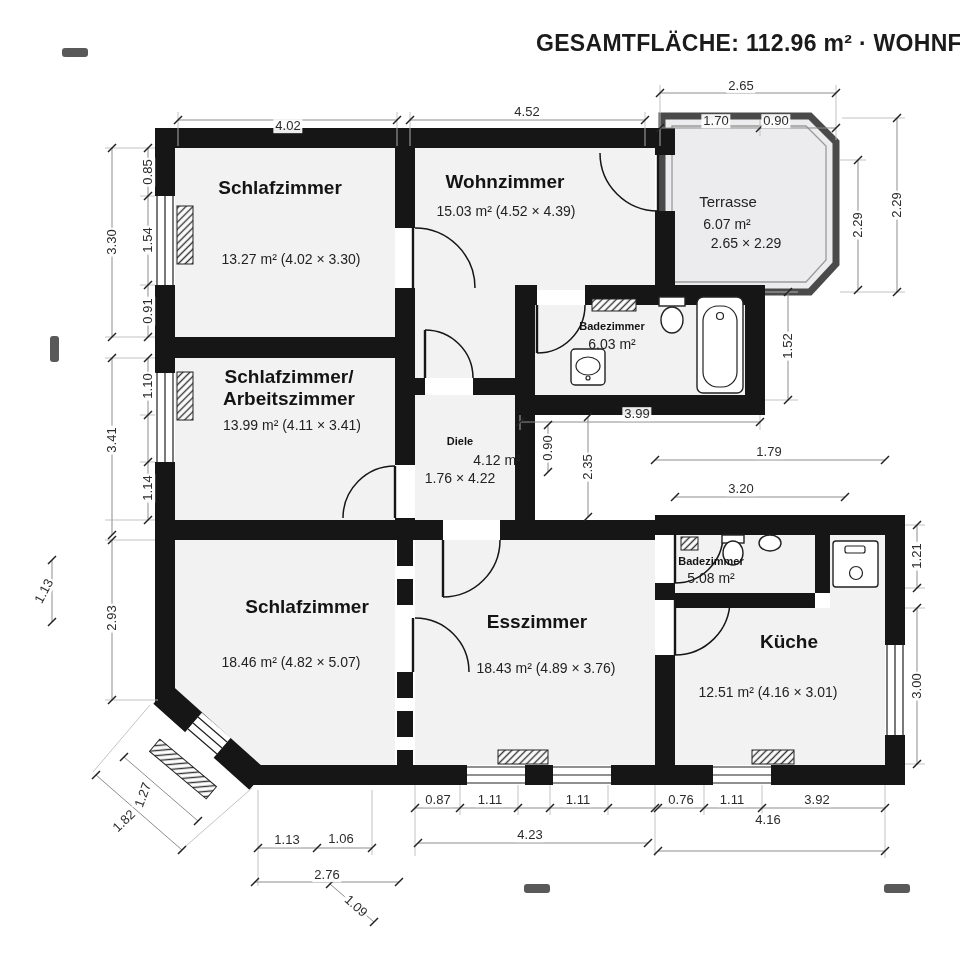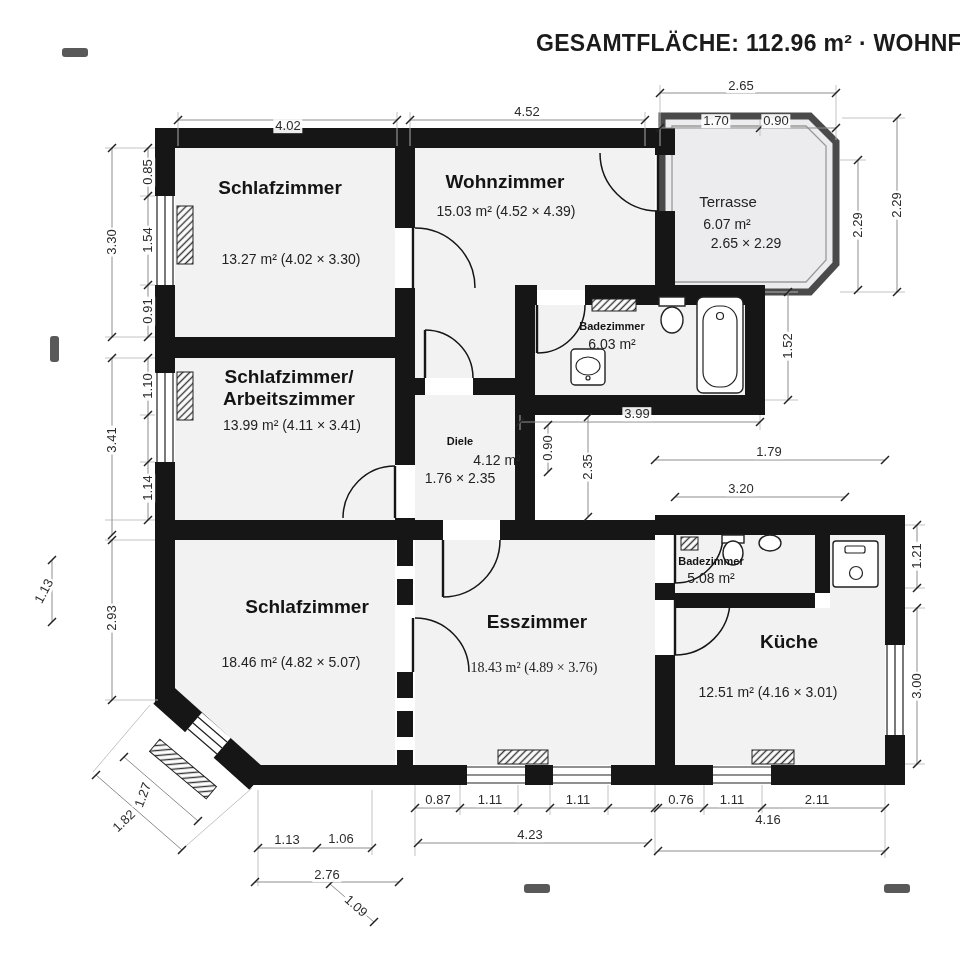--- a/index.html
+++ b/index.html
@@ -234,27 +234,27 @@
 
   <div class="room-name sm" style="left:612px;top:326px;">Badezimmer</div>
   <div class="room-sub" style="left:612px;top:344px;">6.03 m²</div>
 
   <div class="room-name" style="left:289px;top:377px;">Schlafzimmer/</div>
   <div class="room-name" style="left:289px;top:399px;">Arbeitszimmer</div>
   <div class="room-sub" style="left:292px;top:425px;">13.99 m² (4.11 × 3.41)</div>
 
   <div class="room-name sm" style="left:460px;top:441px;">Diele</div>
   <div class="room-sub" style="left:460px;top:460px;margin-left:37px;">4.12 m²</div>
-  <div class="room-sub" style="left:460px;top:478px;">1.76 × 2.35</div>
+  <div class="room-sub" style="left:460px;top:478px;">1.76 × 4.22</div>
 
   <div class="room-name" style="left:307px;top:607px;">Schlafzimmer</div>
   <div class="room-sub" style="left:291px;top:662px;">18.46 m² (4.82 × 5.07)</div>
 
   <div class="room-name" style="left:537px;top:622px;">Esszimmer</div>
-  <div class="room-sub" style="left:534px;top:668px;font-family:Liberation Serif, serif;">18.43 m² (4.89 × 3.76)</div>
+  <div class="room-sub" style="left:546px;top:668px;">18.43 m² (4.89 × 3.76)</div>
 
   <div class="room-name sm" style="left:711px;top:561px;">Badezimmer</div>
   <div class="room-sub" style="left:711px;top:578px;">5.08 m²</div>
 
   <div class="room-name" style="left:789px;top:642px;">Küche</div>
   <div class="room-sub" style="left:768px;top:692px;">12.51 m² (4.16 × 3.01)</div>
 
   <div class="dim" style="left:288px;top:112px;margin-top:14px;">4.02</div>
   <div class="dim" style="left:527px;top:112px;">4.52</div>
   <div class="dim" style="left:741px;top:86px;">2.65</div>
@@ -282,21 +282,21 @@
   <div class="dim v" style="left:588px;top:467px;">2.35</div>
   <div class="dim" style="left:769px;top:452px;">1.79</div>
   <div class="dim" style="left:741px;top:489px;">3.20</div>
 
   <div class="dim" style="left:438px;top:800px;">0.87</div>
   <div class="dim" style="left:490px;top:800px;">1.11</div>
   <div class="dim" style="left:578px;top:800px;">1.11</div>
   <div class="dim" style="left:530px;top:835px;">4.23</div>
   <div class="dim" style="left:681px;top:800px;">0.76</div>
   <div class="dim" style="left:732px;top:800px;">1.11</div>
-  <div class="dim" style="left:817px;top:800px;">2.11</div>
+  <div class="dim" style="left:817px;top:800px;">3.92</div>
   <div class="dim" style="left:768px;top:820px;">4.16</div>
 
   <div class="dim" style="left:143px;top:795px;transform:translate(-50%,-50%) rotate(-70deg);">1.27</div>
   <div class="dim" style="left:124px;top:821px;transform:translate(-50%,-50%) rotate(-44deg);">1.82</div>
   <div class="dim" style="left:287px;top:840px;">1.13</div>
   <div class="dim" style="left:341px;top:839px;">1.06</div>
   <div class="dim" style="left:327px;top:875px;">2.76</div>
   <div class="dim" style="left:356px;top:906px;transform:translate(-50%,-50%) rotate(42deg);">1.09</div>
 
 </div>

